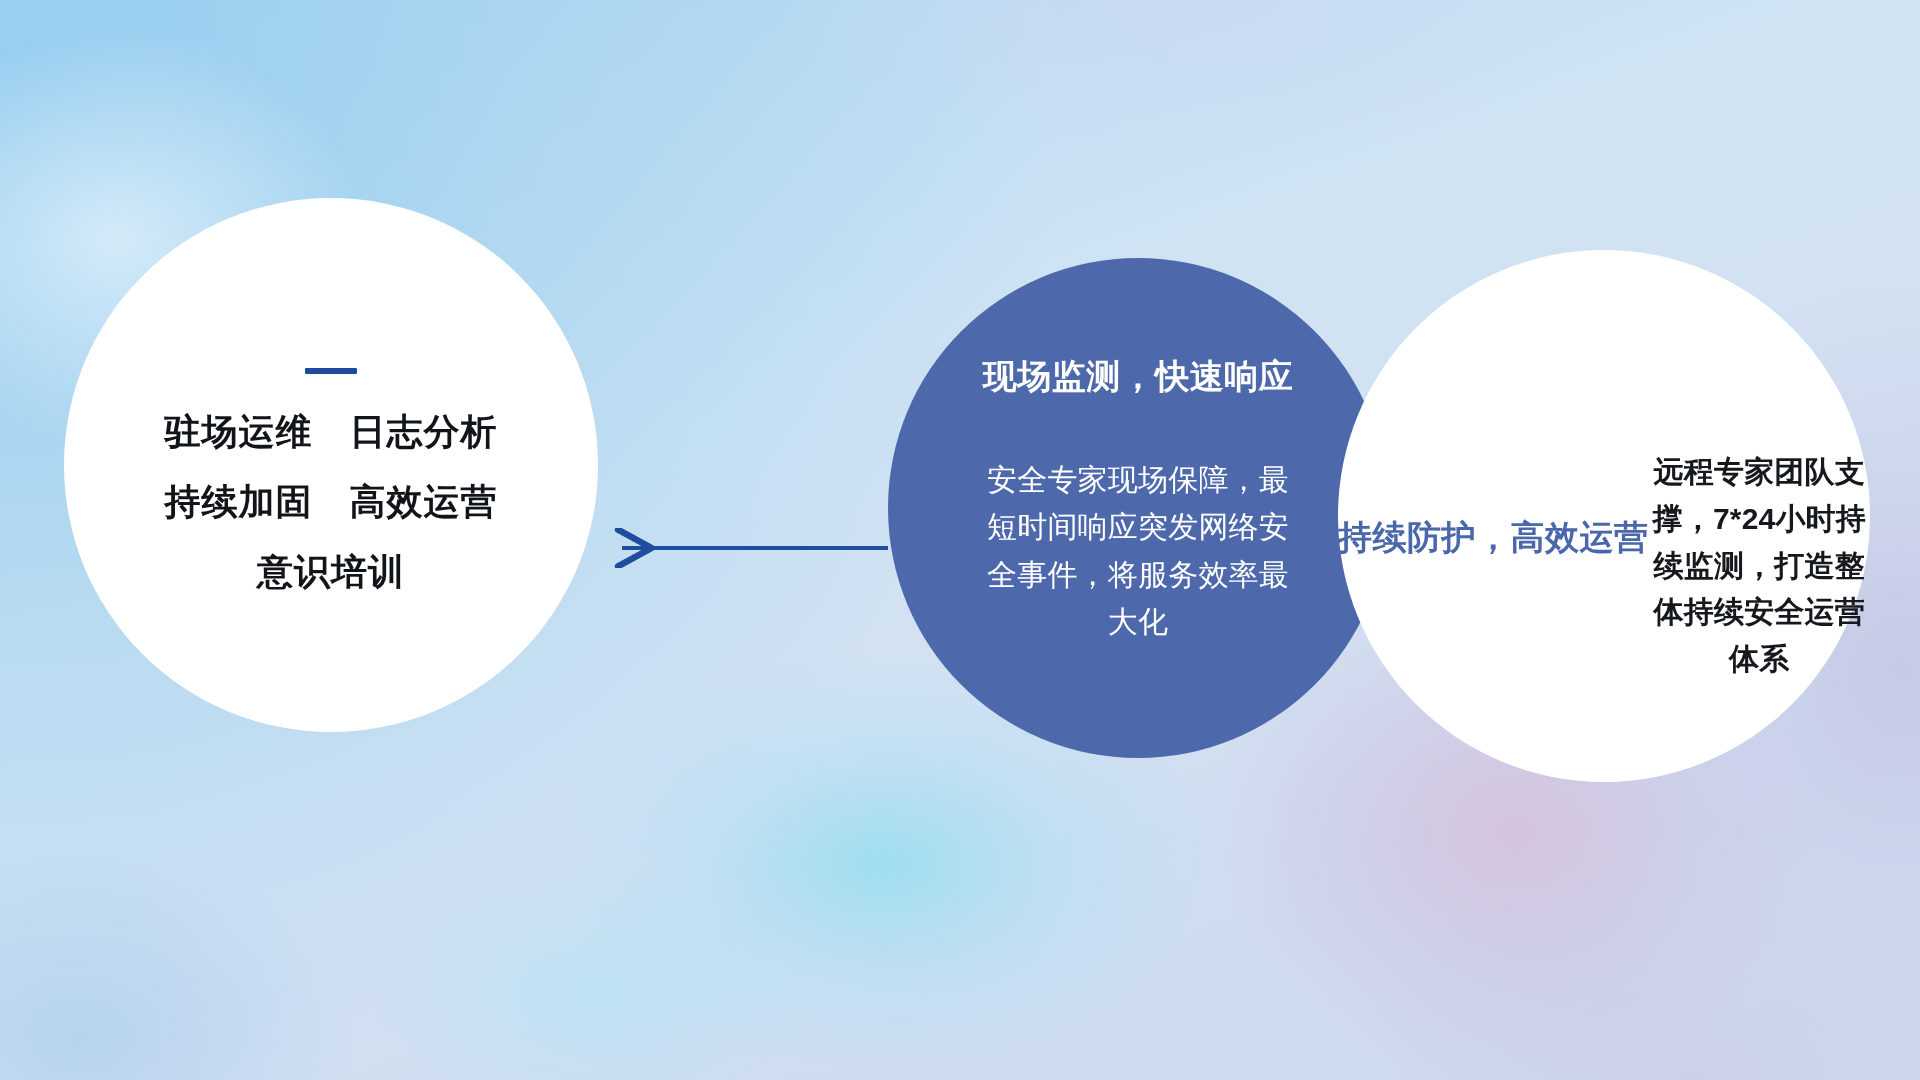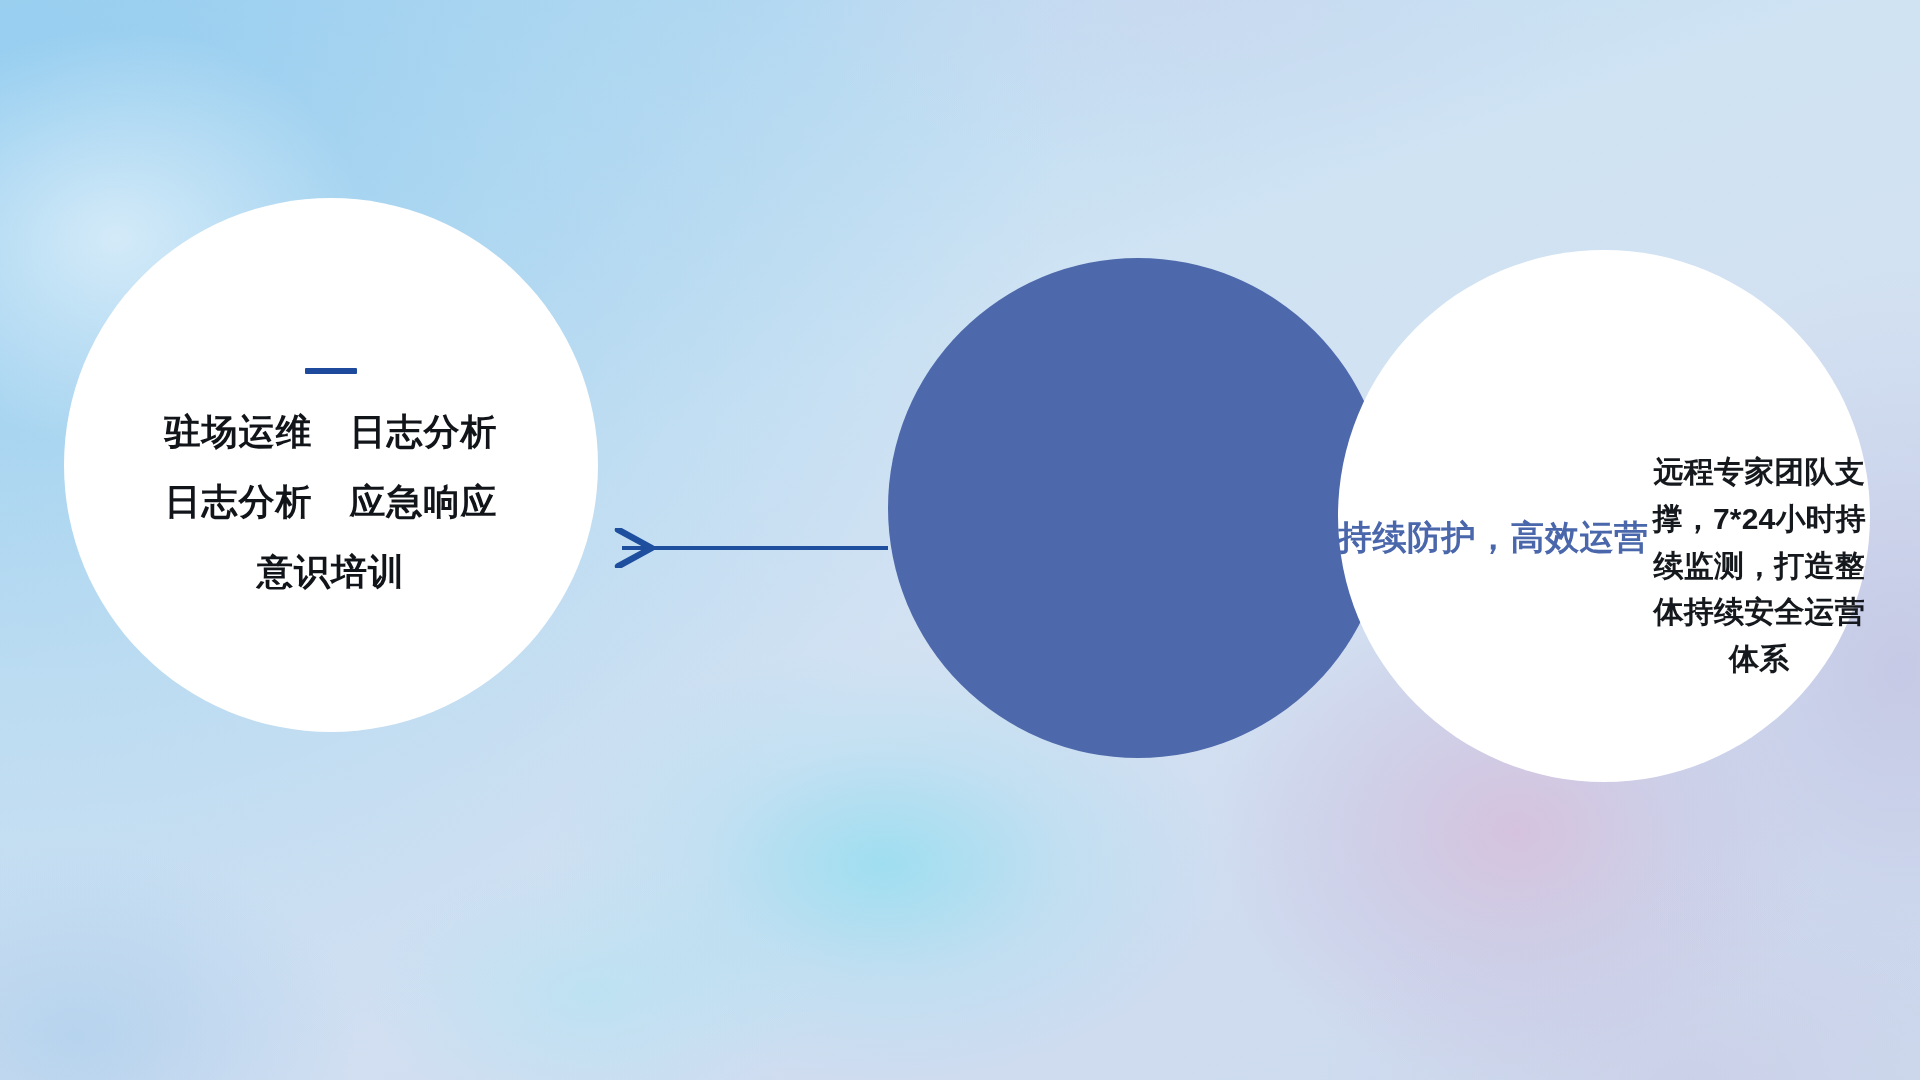--- a/index.html
+++ b/index.html
@@ -254,23 +254,27 @@
       </marker>
     </defs>
     <line x1="288" y1="28" x2="22" y2="28" stroke="#1e4f9e" stroke-width="4" marker-end="url(#arrowhead-left)"></line>
   </svg>
 
   <div class="circle circle-white" id="circle-right"></div>
 
   <div id="left-content">
     <div id="left-divider"></div>
     <div class="left-line">驻场运维　日志分析</div>
-    <div class="left-line">日志分析　应急响应</div>
+    <div class="left-line">持续加固　高效运营</div>
     <div class="left-line">意识培训</div>
   </div>
 
+  <div id="middle-content">
+    <div id="middle-title">现场监测，快速响应</div>
+    <div id="middle-body">安全专家现场保障，最短时间响应突发网络安全事件，将服务效率最大化</div>
+  </div>
 
   <div id="right-content">
     <div id="right-title">持续防护，高效运营</div>
     <div id="right-body">远程专家团队支撑，7*24小时持续监测，打造整体持续安全运营体系</div>
   </div>
 
 </div>
 
 </body></html>

